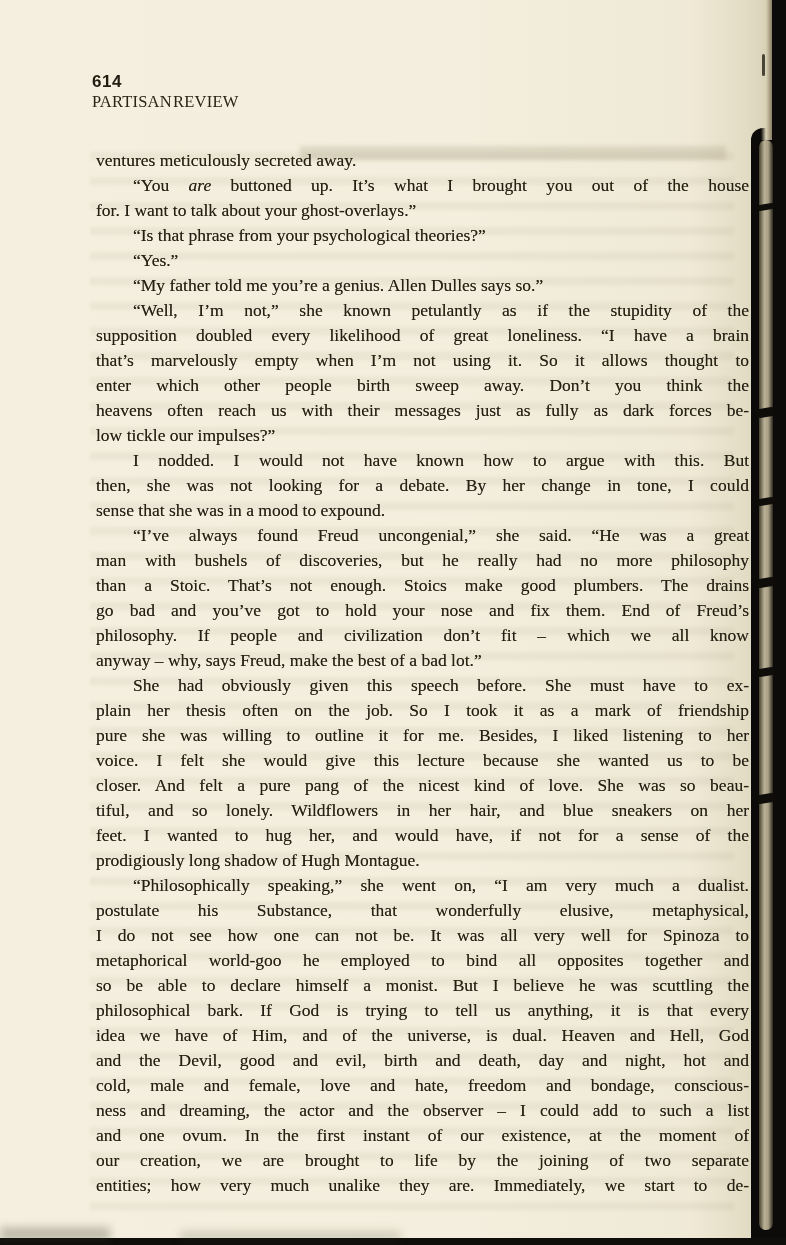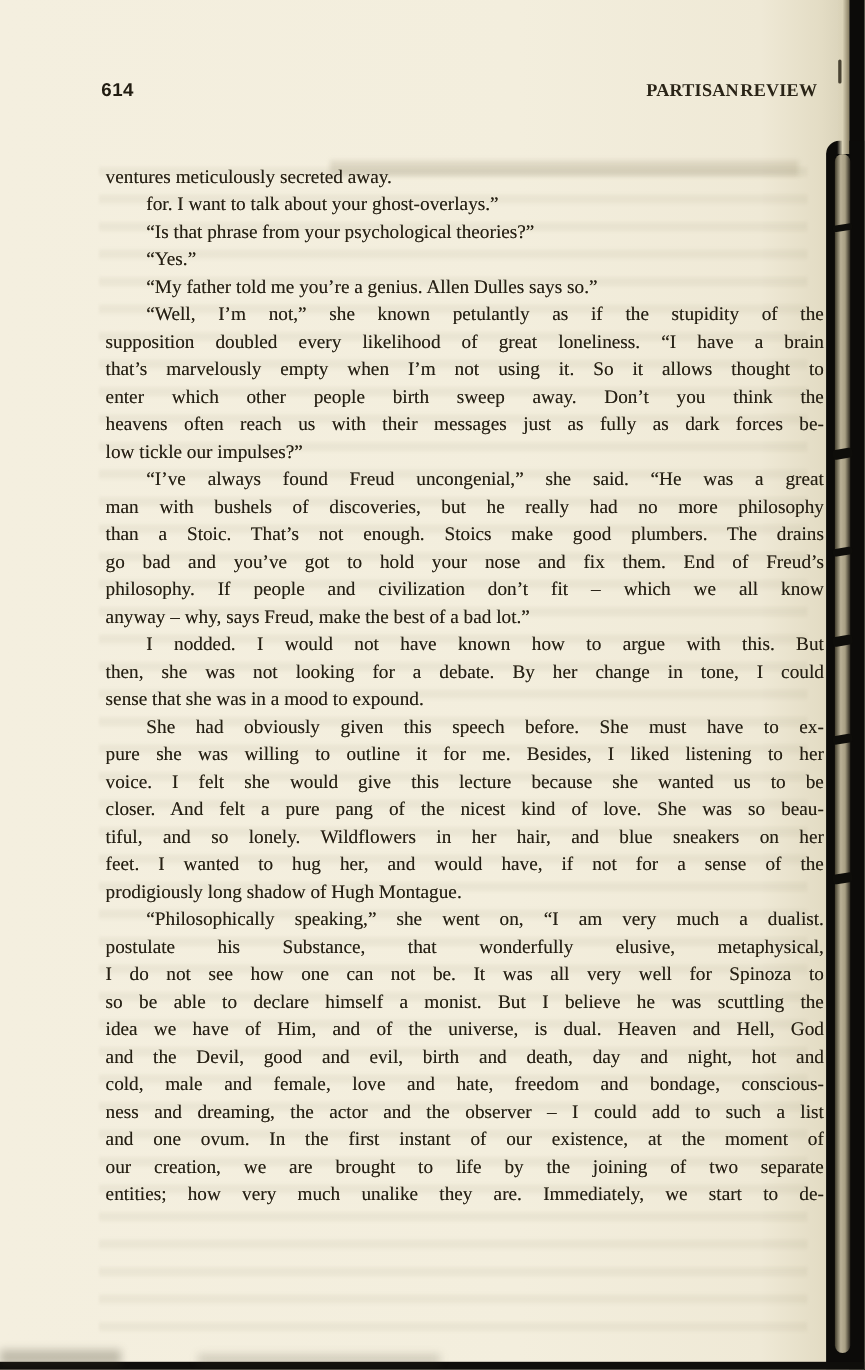--- a/index.html
+++ b/index.html
@@ -32,30 +32,30 @@
   .showthrough-top {
     position: absolute; left: 300px; right: 60px; top: 146px; height: 14px;
     background: rgba(128,118,84,0.18);
     filter: blur(2.2px);
     pointer-events: none;
   }
 
   
   .pagehead {
     position: absolute; top: 72px; left: 92px; right: 43px;
-    display: flex; justify-content: space-between; align-items: baseline;
+    display: flex; justify-content: space-between; align-items: baseline; flex-direction: column;
   }
   .folio {
     font-family: "Liberation Sans", sans-serif;
     font-weight: 700; font-size: 17px; letter-spacing: 0.5px;
     color: #211c11;
   }
   .journal {
     font-family: "Liberation Serif", serif;
-    font-weight: 700; font-size: 16.5px;
+    font-weight: 400; font-size: 16.5px;
     letter-spacing: 0.2px; word-spacing: -3px;
     color: #2a2417;
   }
 
   
   .pagebody {
     position: absolute; top: 148px; left: 96px; width: 653px;
     font-size: 17.5px; line-height: 25px;
     text-shadow: 0 0 0.5px rgba(38,32,20,0.55);
   }
@@ -103,66 +103,70 @@
   <header class="pagehead">
     <span class="folio">614</span>
     <span class="journal">PARTISAN REVIEW</span>
   </header>
 
   <main class="pagebody" id="page-body">
       <div class="para">
         <div class="line last">ventures meticulously secreted away.</div>
       </div>
       <div class="para indent">
+        <div class="line"><span>“You </span><span class="ital">are</span><span> buttoned up. It’s what I brought you out of the house</span></div>
         <div class="line last">for. I want to talk about your ghost-overlays.”</div>
       </div>
       <div class="para indent">
         <div class="line last">“Is that phrase from your psychological theories?”</div>
       </div>
       <div class="para indent">
         <div class="line last">“Yes.”</div>
       </div>
       <div class="para indent">
         <div class="line last">“My father told me you’re a genius. Allen Dulles says so.”</div>
       </div>
       <div class="para indent">
         <div class="line">“Well, I’m not,” she known petulantly as if the stupidity of the</div>
         <div class="line">supposition doubled every likelihood of great loneliness. “I have a brain</div>
         <div class="line">that’s marvelously empty when I’m not using it. So it allows thought to</div>
         <div class="line">enter which other people birth sweep away. Don’t you think the</div>
         <div class="line">heavens often reach us with their messages just as fully as dark forces be-</div>
         <div class="line last">low tickle our impulses?”</div>
       </div>
       <div class="para indent">
+        <div class="line">I nodded. I would not have known how to argue with this. But</div>
+        <div class="line">then, she was not looking for a debate. By her change in tone, I could</div>
+        <div class="line last">sense that she was in a mood to expound.</div>
+      </div>
+      <div class="para indent">
         <div class="line">“I’ve always found Freud uncongenial,” she said. “He was a great</div>
         <div class="line">man with bushels of discoveries, but he really had no more philosophy</div>
         <div class="line">than a Stoic. That’s not enough. Stoics make good plumbers. The drains</div>
         <div class="line">go bad and you’ve got to hold your nose and fix them. End of Freud’s</div>
         <div class="line">philosophy. If people and civilization don’t fit – which we all know</div>
         <div class="line last">anyway – why, says Freud, make the best of a bad lot.”</div>
       </div>
       <div class="para indent">
-        <div class="line">I nodded. I would not have known how to argue with this. But</div>
-        <div class="line">then, she was not looking for a debate. By her change in tone, I could</div>
-        <div class="line last">sense that she was in a mood to expound.</div>
-      </div>
-      <div class="para indent">
         <div class="line">She had obviously given this speech before. She must have to ex-</div>
+        <div class="line">plain her thesis often on the job. So I took it as a mark of friendship</div>
         <div class="line">pure she was willing to outline it for me. Besides, I liked listening to her</div>
         <div class="line">voice. I felt she would give this lecture because she wanted us to be</div>
         <div class="line">closer. And felt a pure pang of the nicest kind of love. She was so beau-</div>
         <div class="line">tiful, and so lonely. Wildflowers in her hair, and blue sneakers on her</div>
         <div class="line">feet. I wanted to hug her, and would have, if not for a sense of the</div>
         <div class="line last">prodigiously long shadow of Hugh Montague.</div>
       </div>
       <div class="para indent">
         <div class="line">“Philosophically speaking,” she went on, “I am very much a dualist.</div>
         <div class="line">postulate his Substance, that wonderfully elusive, metaphysical,</div>
         <div class="line">I do not see how one can not be. It was all very well for Spinoza to</div>
+        <div class="line">metaphorical world-goo he employed to bind all opposites together and</div>
         <div class="line">so be able to declare himself a monist. But I believe he was scuttling the</div>
+        <div class="line">philosophical bark. If God is trying to tell us anything, it is that every</div>
         <div class="line">idea we have of Him, and of the universe, is dual. Heaven and Hell, God</div>
         <div class="line">and the Devil, good and evil, birth and death, day and night, hot and</div>
         <div class="line">cold, male and female, love and hate, freedom and bondage, conscious-</div>
         <div class="line">ness and dreaming, the actor and the observer – I could add to such a list</div>
         <div class="line">and one ovum. In the first instant of our existence, at the moment of</div>
         <div class="line">our creation, we are brought to life by the joining of two separate</div>
         <div class="line">entities; how very much unalike they are. Immediately, we start to de-</div>
       </div>
     </main>
 

